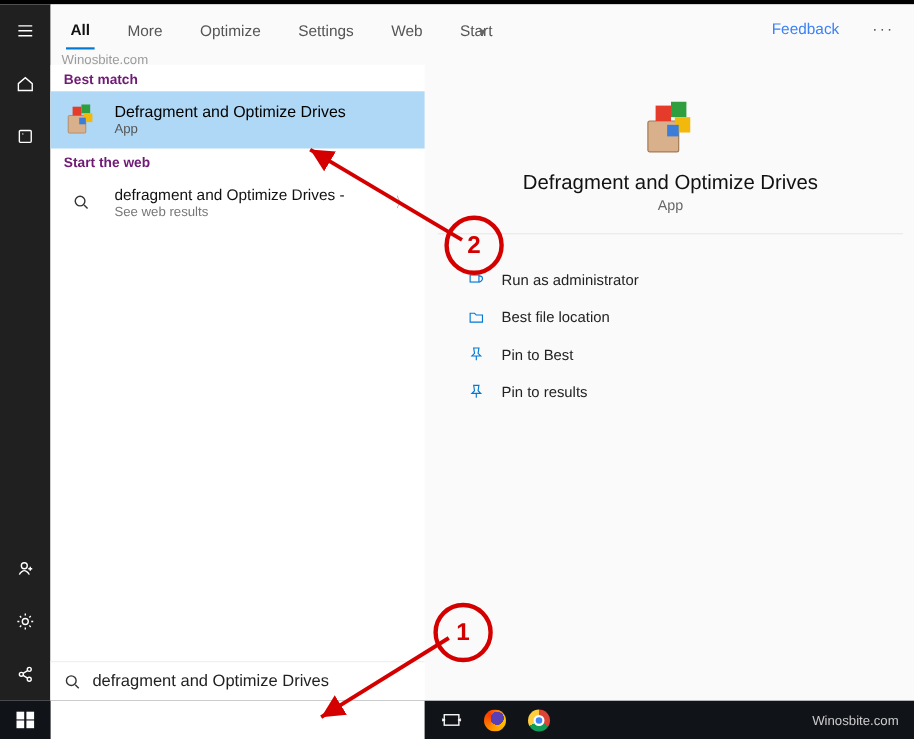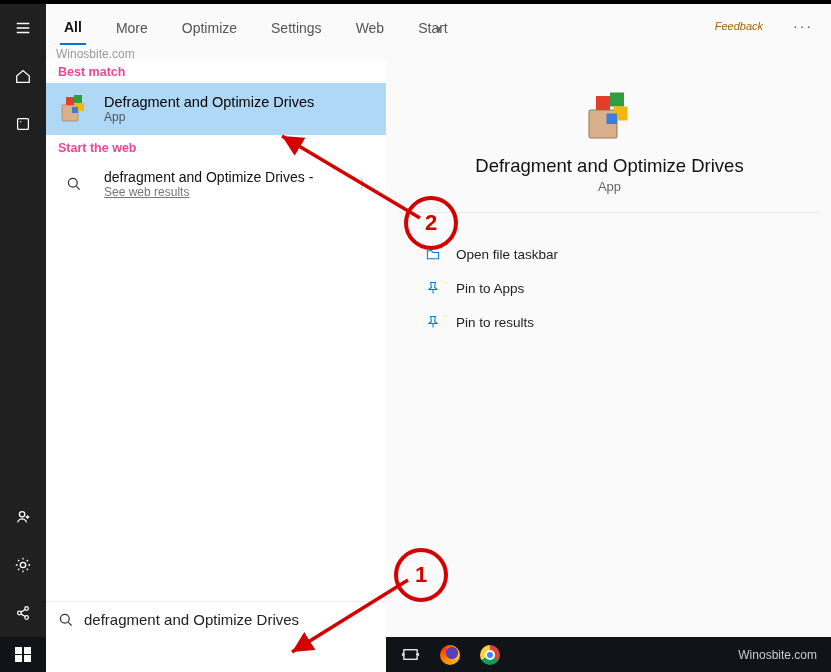--- a/index.html
+++ b/index.html
@@ -14,43 +14,43 @@
   .rail-item { height: 48px; display: flex; align-items: center; justify-content: center; cursor: pointer; }
   .rail-item svg { width: 18px; height: 18px; stroke: #fff; fill: none; stroke-width: 1.4; }
 
   .main { position: absolute; left: 46px; top: 4px; right: 0; height: 633px; background: #fafafa; }
 
   .tabs { height: 44px; display: flex; align-items: center; padding: 0 14px; gap: 26px; font-size: 14px; color: #555; }
   .tabs .tab { cursor: pointer; padding: 12px 4px 8px; position: relative; }
   .tabs .tab.active { color: #111; font-weight: 600; border-bottom: 2px solid #0078d4; }
   .tabs .more-chevron { margin-left: -18px; font-size: 10px; color: #666; }
   .tabs .flex { flex: 1; }
-  .tabs .feedback { font-size: 11px; color: #a16207; cursor: pointer; font-style: italic; }
+  .tabs .feedback { font-size: 14px; color: #3b82f6; cursor: pointer; }
   .tabs .dots { cursor: pointer; padding: 0 4px; color: #555; letter-spacing: 2px; }
 
   .watermark-top { position: absolute; left: 56px; top: 47px; font-size: 12px; color: #9b9b9b; }
 
   .content { position: absolute; top: 55px; left: 0; right: 0; bottom: 0; display: flex; }
   .left-pane { width: 340px; background: #fff; }
   .right-pane { flex: 1; padding: 10px 10px 10px 12px; }
 
-  .section-label { font-size: 12.5px; font-weight: 600; color: #ec4899; padding: 6px 12px 4px; }
+  .section-label { font-size: 12.5px; font-weight: 600; color: #701a75; padding: 6px 12px 4px; }
 
   .best-match { display: flex; align-items: center; padding: 10px 12px; background: #aed8f5; gap: 14px; cursor: pointer; }
   .best-match .bm-icon { width: 32px; height: 32px; display: flex; align-items: center; justify-content: center; }
   .bm-text { display: flex; flex-direction: column; }
   .bm-title { font-size: 14.5px; color: #000; font-weight: 500; }
   .bm-sub { font-size: 12px; color: #555; }
 
   .web-item { display: flex; align-items: center; padding: 10px 12px; gap: 14px; cursor: pointer; position: relative; }
   .web-item .wi-icon { width: 32px; display: flex; justify-content: center; }
   .web-item .wi-chevron { position: absolute; right: 14px; color: #888; font-size: 13px; }
   .wi-text { display: flex; flex-direction: column; }
   .wi-title { font-size: 14px; color: #111; }
-  .wi-sub { font-size: 12px; color: #777; text-decoration: underline; }
+  .wi-sub { font-size: 12px; color: #777; }
 
   .detail-card { background: #fafafa; border-radius: 2px; text-align: center; padding: 20px 0 12px; }
   .detail-card .big-icon { width: 56px; height: 56px; margin: 0 auto 10px; }
   .detail-title { font-size: 18.5px; color: #111; font-weight: 400; margin: 6px 0 2px; }
   .detail-sub { font-size: 13px; color: #666; margin-bottom: 18px; }
   .detail-divider { height: 1px; background: #e8e8e8; margin: 0 0 8px; }
 
   .action-list { padding: 4px 14px; }
   .action { display: flex; align-items: center; gap: 14px; padding: 8px 12px; font-size: 13.5px; color: #222; cursor: pointer; }
   .action .a-icon { width: 18px; height: 18px; display: flex; align-items: center; justify-content: center; }
@@ -195,32 +195,41 @@
           </svg>
         </div>
         <div class="detail-title">Defragment and Optimize Drives</div>
         <div class="detail-sub">App</div>
         <div class="detail-divider"></div>
       </div>
       <div class="action-list">
         <div class="action">
           <span class="a-icon">
               <svg viewBox="0 0 20 20">
+                <rect x="3" y="5" width="10" height="8"></rect>
+                <path d="M13 6c2 0 4 1 4 3s-2 4-4 4"></path>
+              </svg>
+            </span>
+          <span>Run as administrator</span>
+        </div>
+        <div class="action">
+          <span class="a-icon">
+              <svg viewBox="0 0 20 20">
                 <path d="M3 6h5l2 2h7v8H3z"></path>
               </svg>
             </span>
-          <span>Open file taskbar</span>
+          <span>Best file location</span>
         </div>
         <div class="action">
           <span class="a-icon">
               <svg viewBox="0 0 20 20">
                 <path d="M7 3h6l-1 6 3 3H5l3-3zM10 12v5"></path>
               </svg>
             </span>
-          <span>Pin to Apps</span>
+          <span>Pin to Best</span>
         </div>
         <div class="action">
           <span class="a-icon">
               <svg viewBox="0 0 20 20">
                 <path d="M7 3h6l-1 6 3 3H5l3-3zM10 12v5"></path>
               </svg>
             </span>
           <span>Pin to results</span>
         </div>
       </div>

